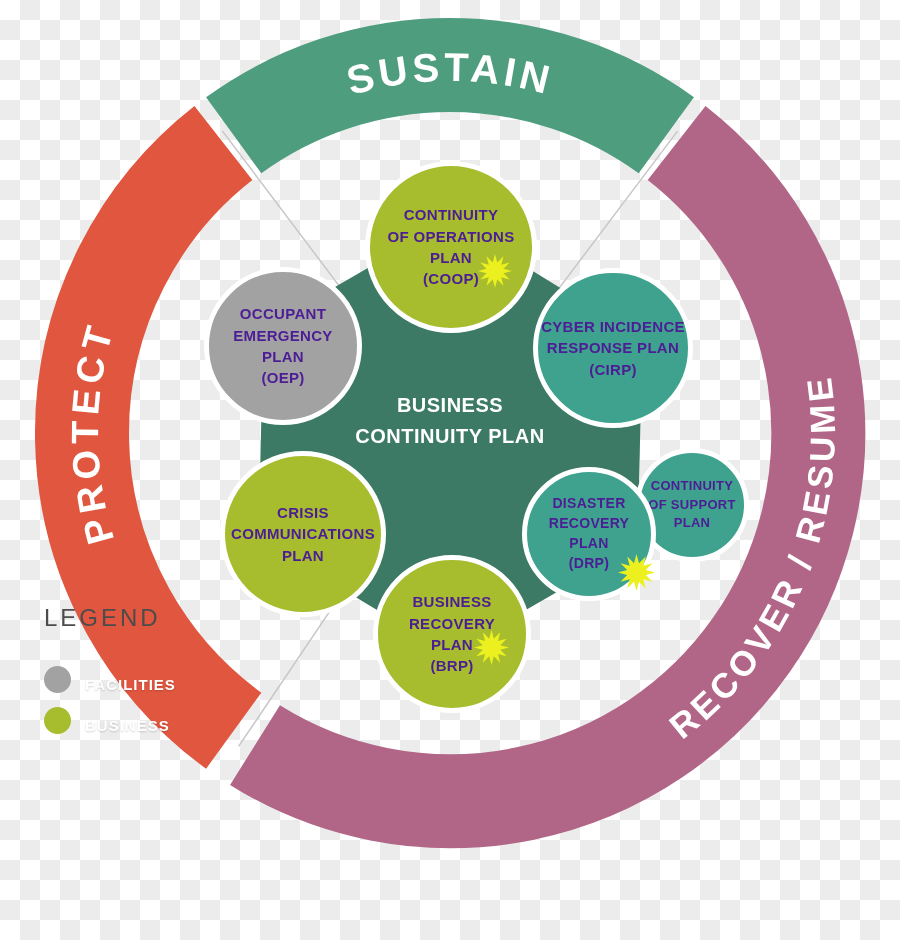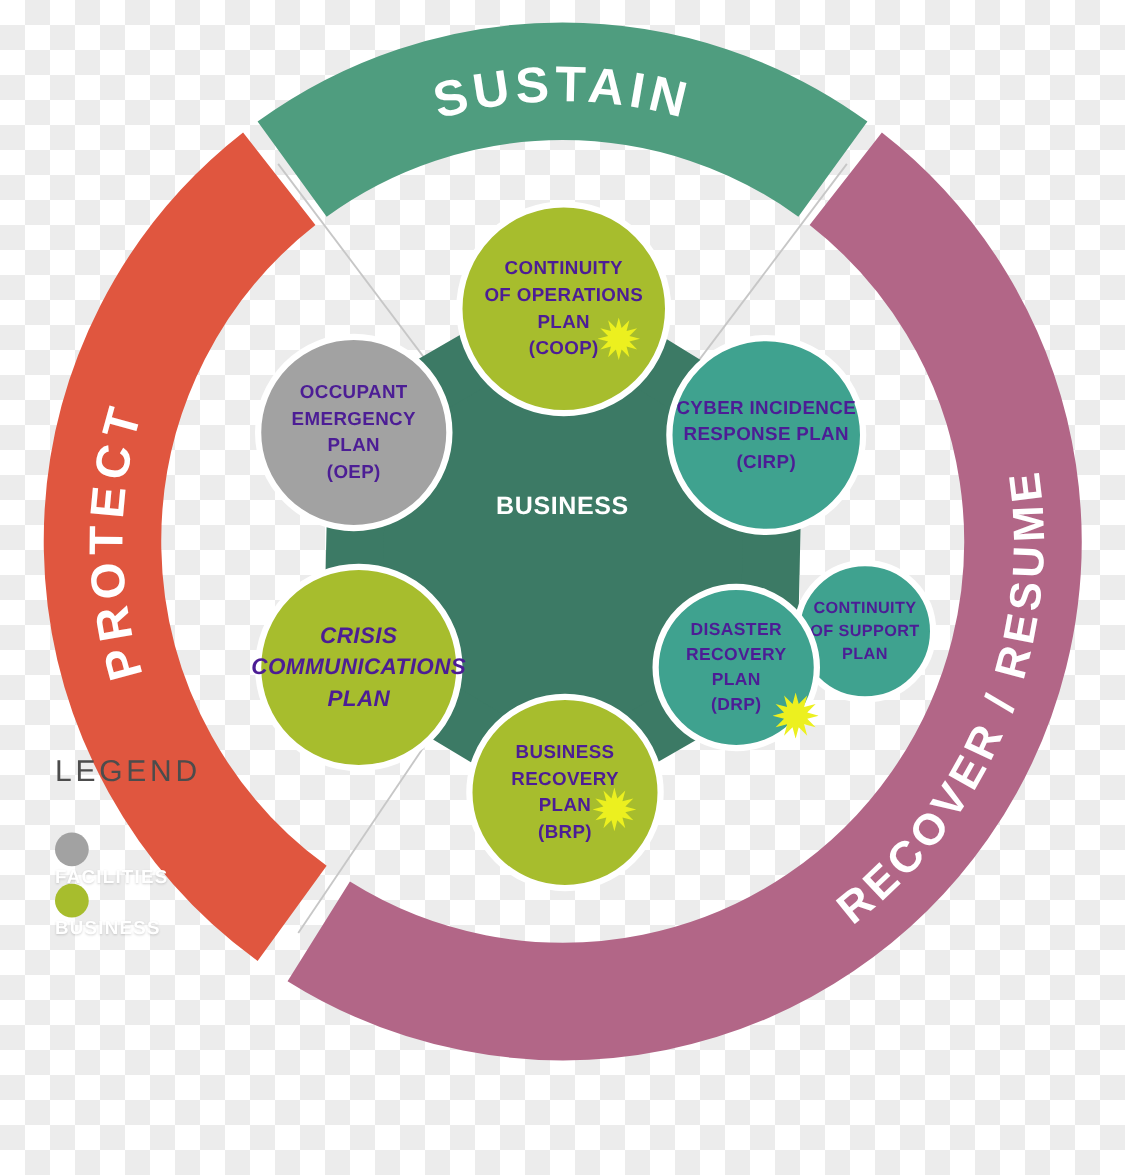--- a/index.html
+++ b/index.html
@@ -35,21 +35,21 @@
   
   .plan-circle{
     position:absolute;border-radius:50%;border:5px solid #fff;box-sizing:border-box;
     display:flex;align-items:center;justify-content:center;text-align:center;
     color:#4c1d95;font-weight:bold;
   }
   .plan-lines span{display:block;line-height:1.42;letter-spacing:0.3px;}
   .c-coop   {left:365px;top:161px;width:172px;height:172px;background:#a7bd2d;font-size:15px;}
   .c-oep    {left:204px;top:267px;width:158px;height:158px;background:#a2a2a2;font-size:15px;}
   .c-cirp   {left:533px;top:268px;width:160px;height:160px;background:#3fa28f;font-size:15px;justify-content:center;}
-  .c-crisis {left:204px;top:451px;width:166px;height:166px;background:#a7bd2d;font-size:18px;font-style:italic;}
+  .c-crisis {left:220px;top:451px;width:166px;height:166px;background:#a7bd2d;font-size:15px;}
   .c-drp    {left:522px;top:467px;width:134px;height:134px;background:#3fa28f;font-size:14px;}
   .c-support{left:635px;top:448px;width:114px;height:114px;background:#3fa28f;font-size:13px;}
   .c-brp    {left:373px;top:555px;width:158px;height:158px;background:#a7bd2d;font-size:15px;}
 
   
   .center-label{
     position:absolute;left:330px;top:390px;width:240px;text-align:center;
     color:#fff;font-weight:bold;font-size:20px;letter-spacing:0.5px;
   }
   .center-label span{display:block;line-height:1.55;}
@@ -60,21 +60,21 @@
     clip-path:polygon(50% 0%,56.7% 24.9%,75% 6.7%,68.4% 31.6%,93.3% 25%,75.1% 43.3%,100% 50%,75.1% 56.7%,93.3% 75%,68.4% 68.4%,75% 93.3%,56.7% 75.1%,50% 100%,43.3% 75.1%,25% 93.3%,31.6% 68.4%,6.7% 75%,24.9% 56.7%,0% 50%,24.9% 43.3%,6.7% 25%,31.6% 31.6%,25% 6.7%,43.3% 24.9%);
   }
   .star-coop{left:478px;top:254px;width:34px;height:34px;}
   .star-drp {left:618px;top:554px;width:37px;height:37px;}
   .star-brp {left:474px;top:630px;width:35px;height:35px;}
   .star--inline{position:static;width:32px;height:32px;margin-right:11px;margin-left:-2px;flex:none;}
 
   
   .legend{position:absolute;left:44px;top:604px;width:230px;}
   .legend-title{font-size:24px;color:#4c4c4c;letter-spacing:3px;margin-bottom:34px;font-weight:normal;}
-  .legend-row{display:flex;align-items:flex-start;margin-bottom:14px;height:27px;flex-direction:column;}
+  .legend-row{display:flex;align-items:flex-end;margin-bottom:14px;height:27px;}
   .legend-dot{width:27px;height:27px;border-radius:50%;margin-right:14px;flex:none;}
   .dot-facilities{background:#a2a2a2;}
   .dot-it{background:#3fa28f;}
   .dot-business{background:#a7bd2d;}
   .legend-label{color:#fff;font-weight:bold;font-size:15px;letter-spacing:1px;text-shadow:0 1px 2px rgba(0,0,0,0.18);}
 </style>
 </head>
 <body>
 
 <div class="stage">
@@ -162,20 +162,21 @@
     <div class="plan-lines">
       <span>BUSINESS</span>
       <span>RECOVERY</span>
       <span>PLAN</span>
       <span>(BRP)</span>
     </div>
   </div>
 
   <div class="center-label">
     <span>BUSINESS</span>
+    <span>CONTINUITY PLAN</span>
   </div>
 
   <span class="star star-coop"></span>
   <span class="star star-drp"></span>
   <span class="star star-brp"></span>
 
   <div class="legend">
     <div class="legend-title">LEGEND</div>
     <div class="legend-row">
       <span class="legend-dot dot-facilities"></span>

